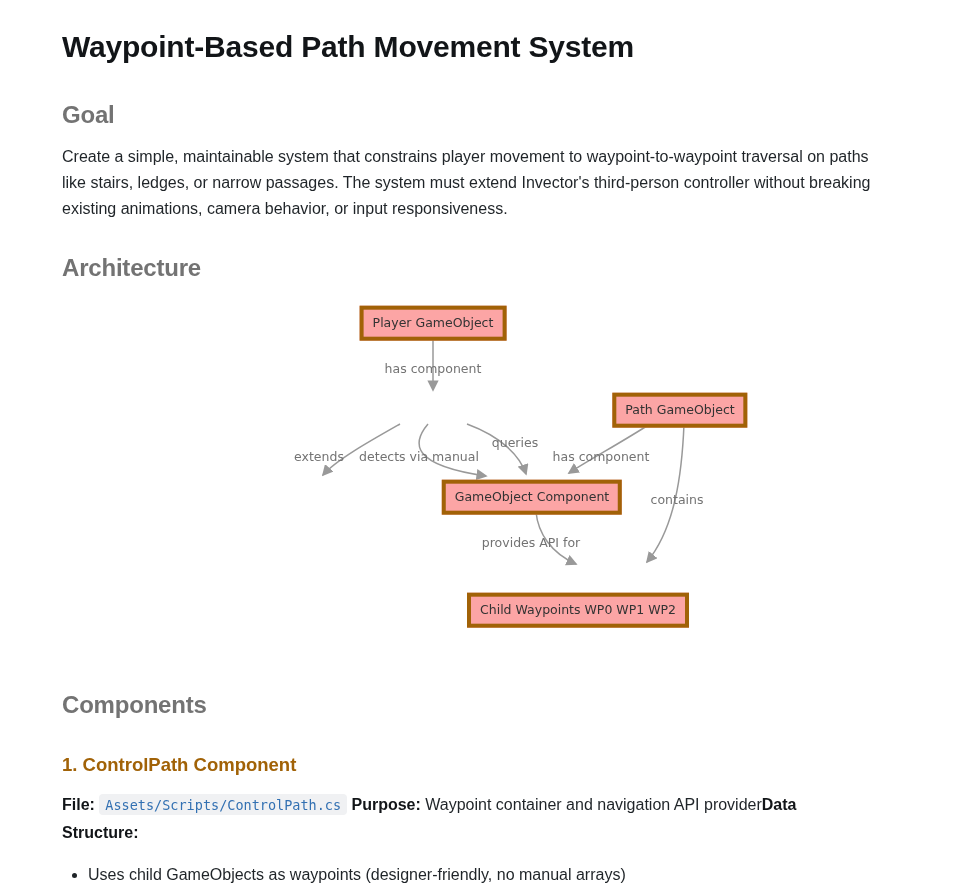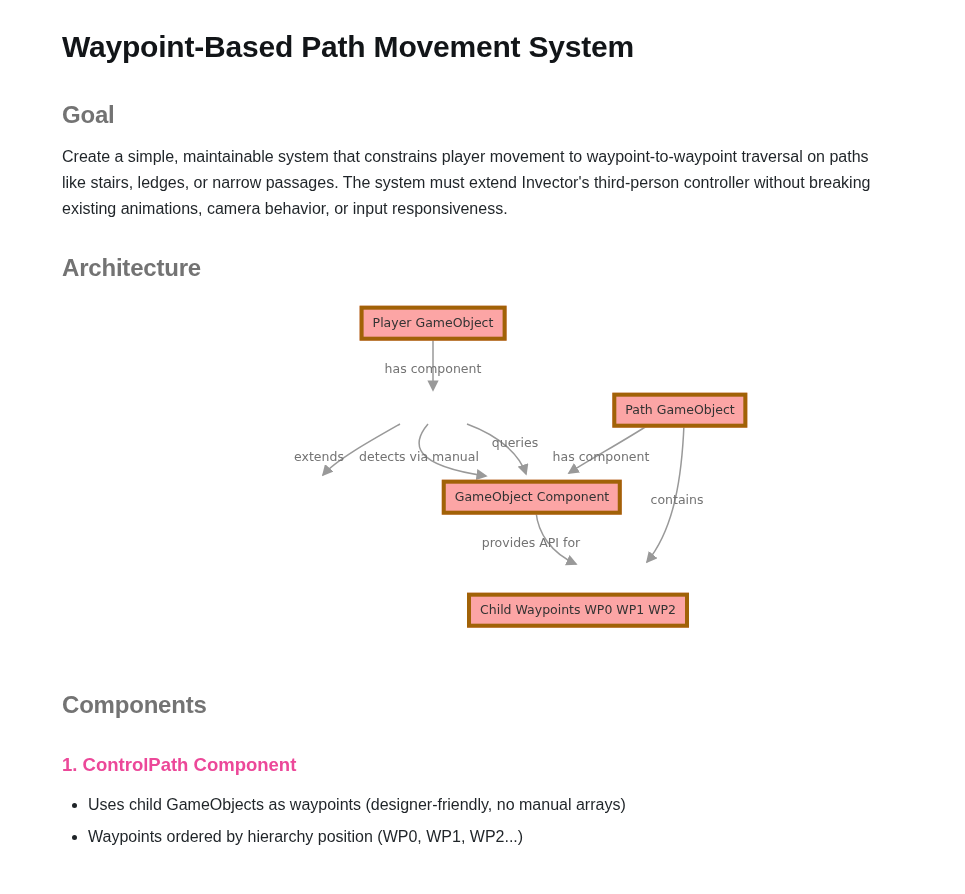--- a/index.html
+++ b/index.html
@@ -28,21 +28,21 @@
     font-weight: 700;
     color: #737373;
     letter-spacing: -0.2px;
   }
   h2.goal { margin-top: 36px; }
   h2.architecture { margin-top: 32px; }
   h2.components { margin-top: 92px; }
   h3 {
     font-size: 18.5px;
     font-weight: 700;
-    color: #ec4899;
+    color: #a16207;
     margin-top: 34px;
   }
   p.goal-text {
     margin-top: 15px;
     font-size: 16px;
     line-height: 26px;
     max-width: 830px;
   }
   p.meta {
     margin-top: 15px;
@@ -143,19 +143,20 @@
     <div class="elabel" style="left:453px; top:133px;">queries</div>
     <div class="elabel" style="left:539px; top:147px;">has component</div>
     <div class="elabel" style="left:615px; top:190px;">contains</div>
     <div class="elabel" style="left:469px; top:233px;">provides API for</div>
   </div>
 
   <h2 class="components">Components</h2>
 
   <h3>1. ControlPath Component</h3>
 
+  <p class="meta"><strong>File:</strong> <code class="file-chip">Assets/Scripts/ControlPath.cs</code> <strong>Purpose:</strong><span> Waypoint container and navigation API provider</span><strong>Data Structure:</strong></p>
 
   <ul class="points">
     <li>Uses child GameObjects as waypoints (designer-friendly, no manual arrays)</li>
     <li>Waypoints ordered by hierarchy position (WP0, WP1, WP2...)</li>
   </ul>
 
 </div>
 
 </body></html>

